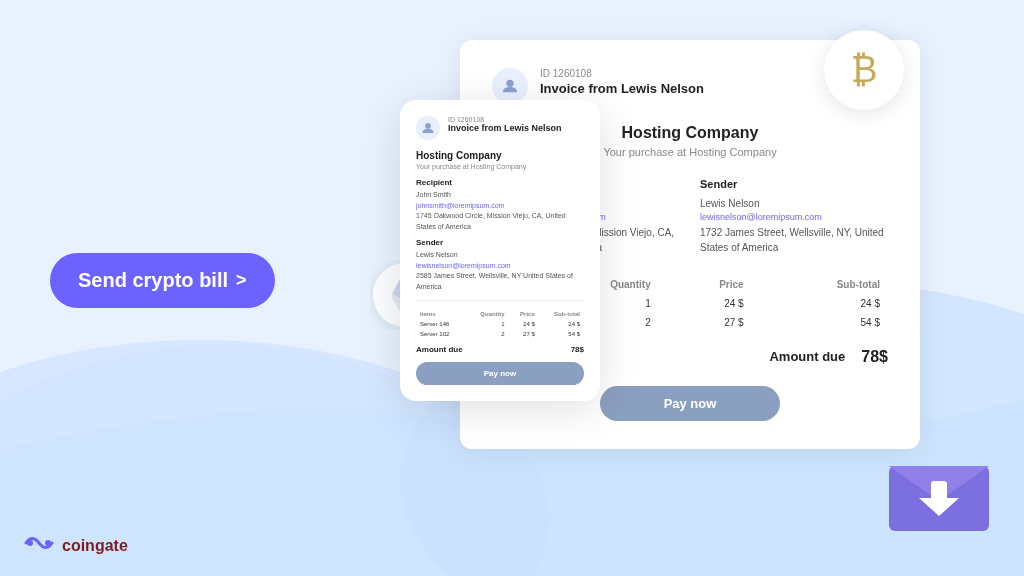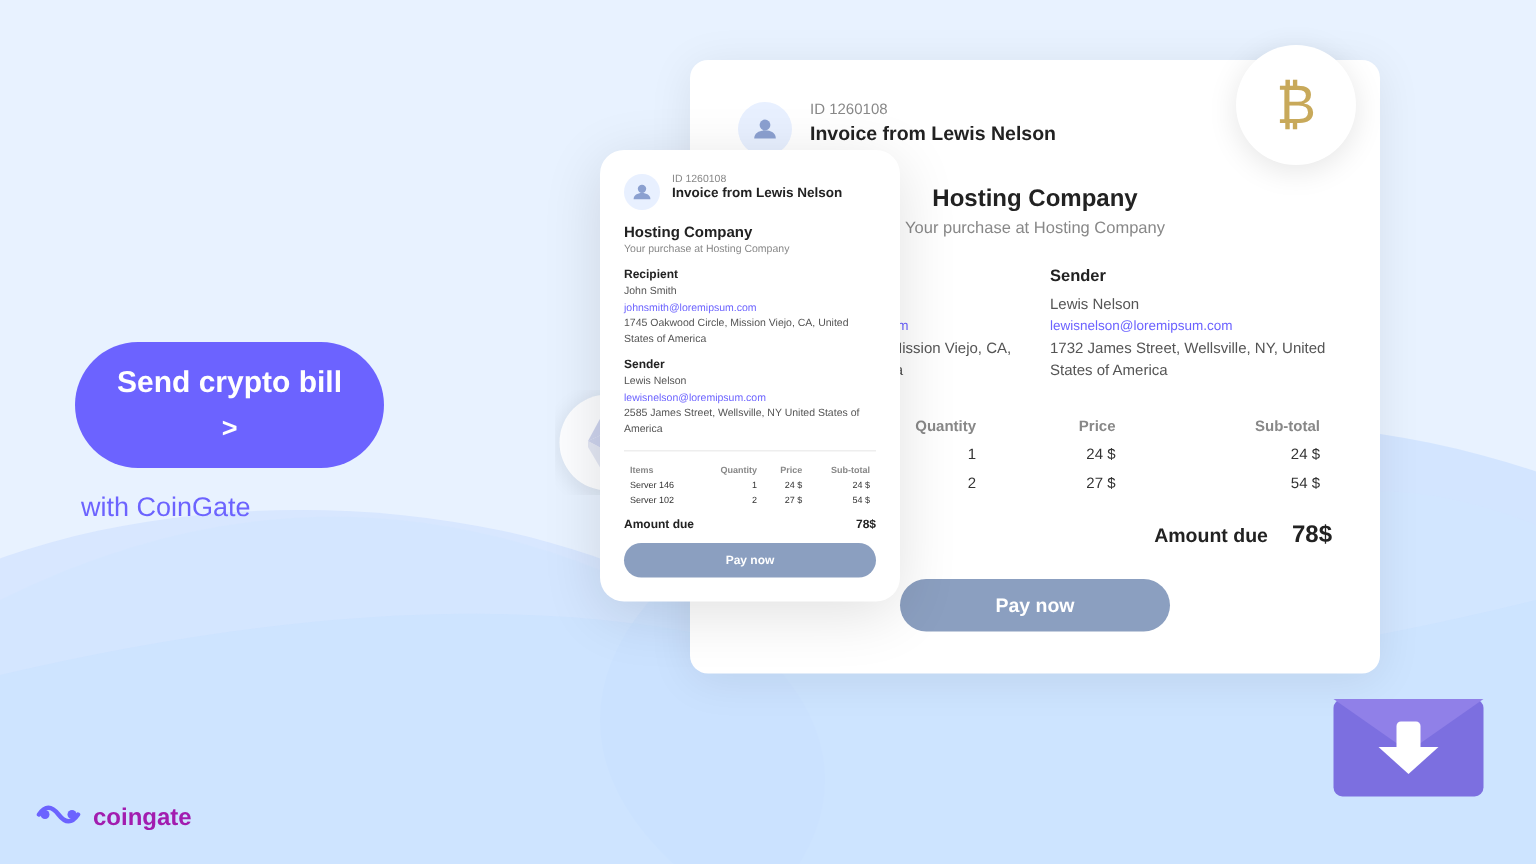--- a/index.html
+++ b/index.html
@@ -44,21 +44,20 @@
       gap: 8px;
       background: #6c63ff;
       color: white;
       padding: 16px 28px;
       border-radius: 50px;
       font-size: 20px;
       font-weight: 600;
       cursor: pointer;
       border: none;
       margin-bottom: 16px;
-      flex-direction: column;
     }
 
     .cta-button .arrow {
       font-size: 18px;
     }
 
     .sub-text {
       color: #6c63ff;
       font-size: 18px;
       font-weight: 500;
@@ -399,21 +398,21 @@
 
     .coingate-logo-icon {
       color: #6c63ff;
       font-size: 22px;
       font-weight: 900;
     }
 
     .coingate-logo-text {
       font-size: 16px;
       font-weight: 600;
-      color: #a21caf;
+      color: #7f1d1d;
     }
 
     .divider-line {
       border: none;
       border-top: 1px solid #eee;
       margin: 8px 0;
     }
   </style>
 </head>
 <body>
@@ -426,21 +425,20 @@
   <path d="M0 450 Q300 380 500 430 Q700 480 1024 400 L1024 576 L0 576 Z" fill="rgba(200,225,255,0.5)"></path>
 </svg>
 
 <div class="content-wrapper">
 
   <div class="left-section">
     <button class="cta-button">
       <span>Send crypto bill</span>
       <span class="arrow">&gt;</span>
     </button>
-    <div class="sub-text">with CoinGate</div>
   </div>
 
   <div class="right-section">
 
     <div class="btc-icon">
       <span>₿</span>
     </div>
 
     <div class="invoice-bg">
       <div class="invoice-header-row">

